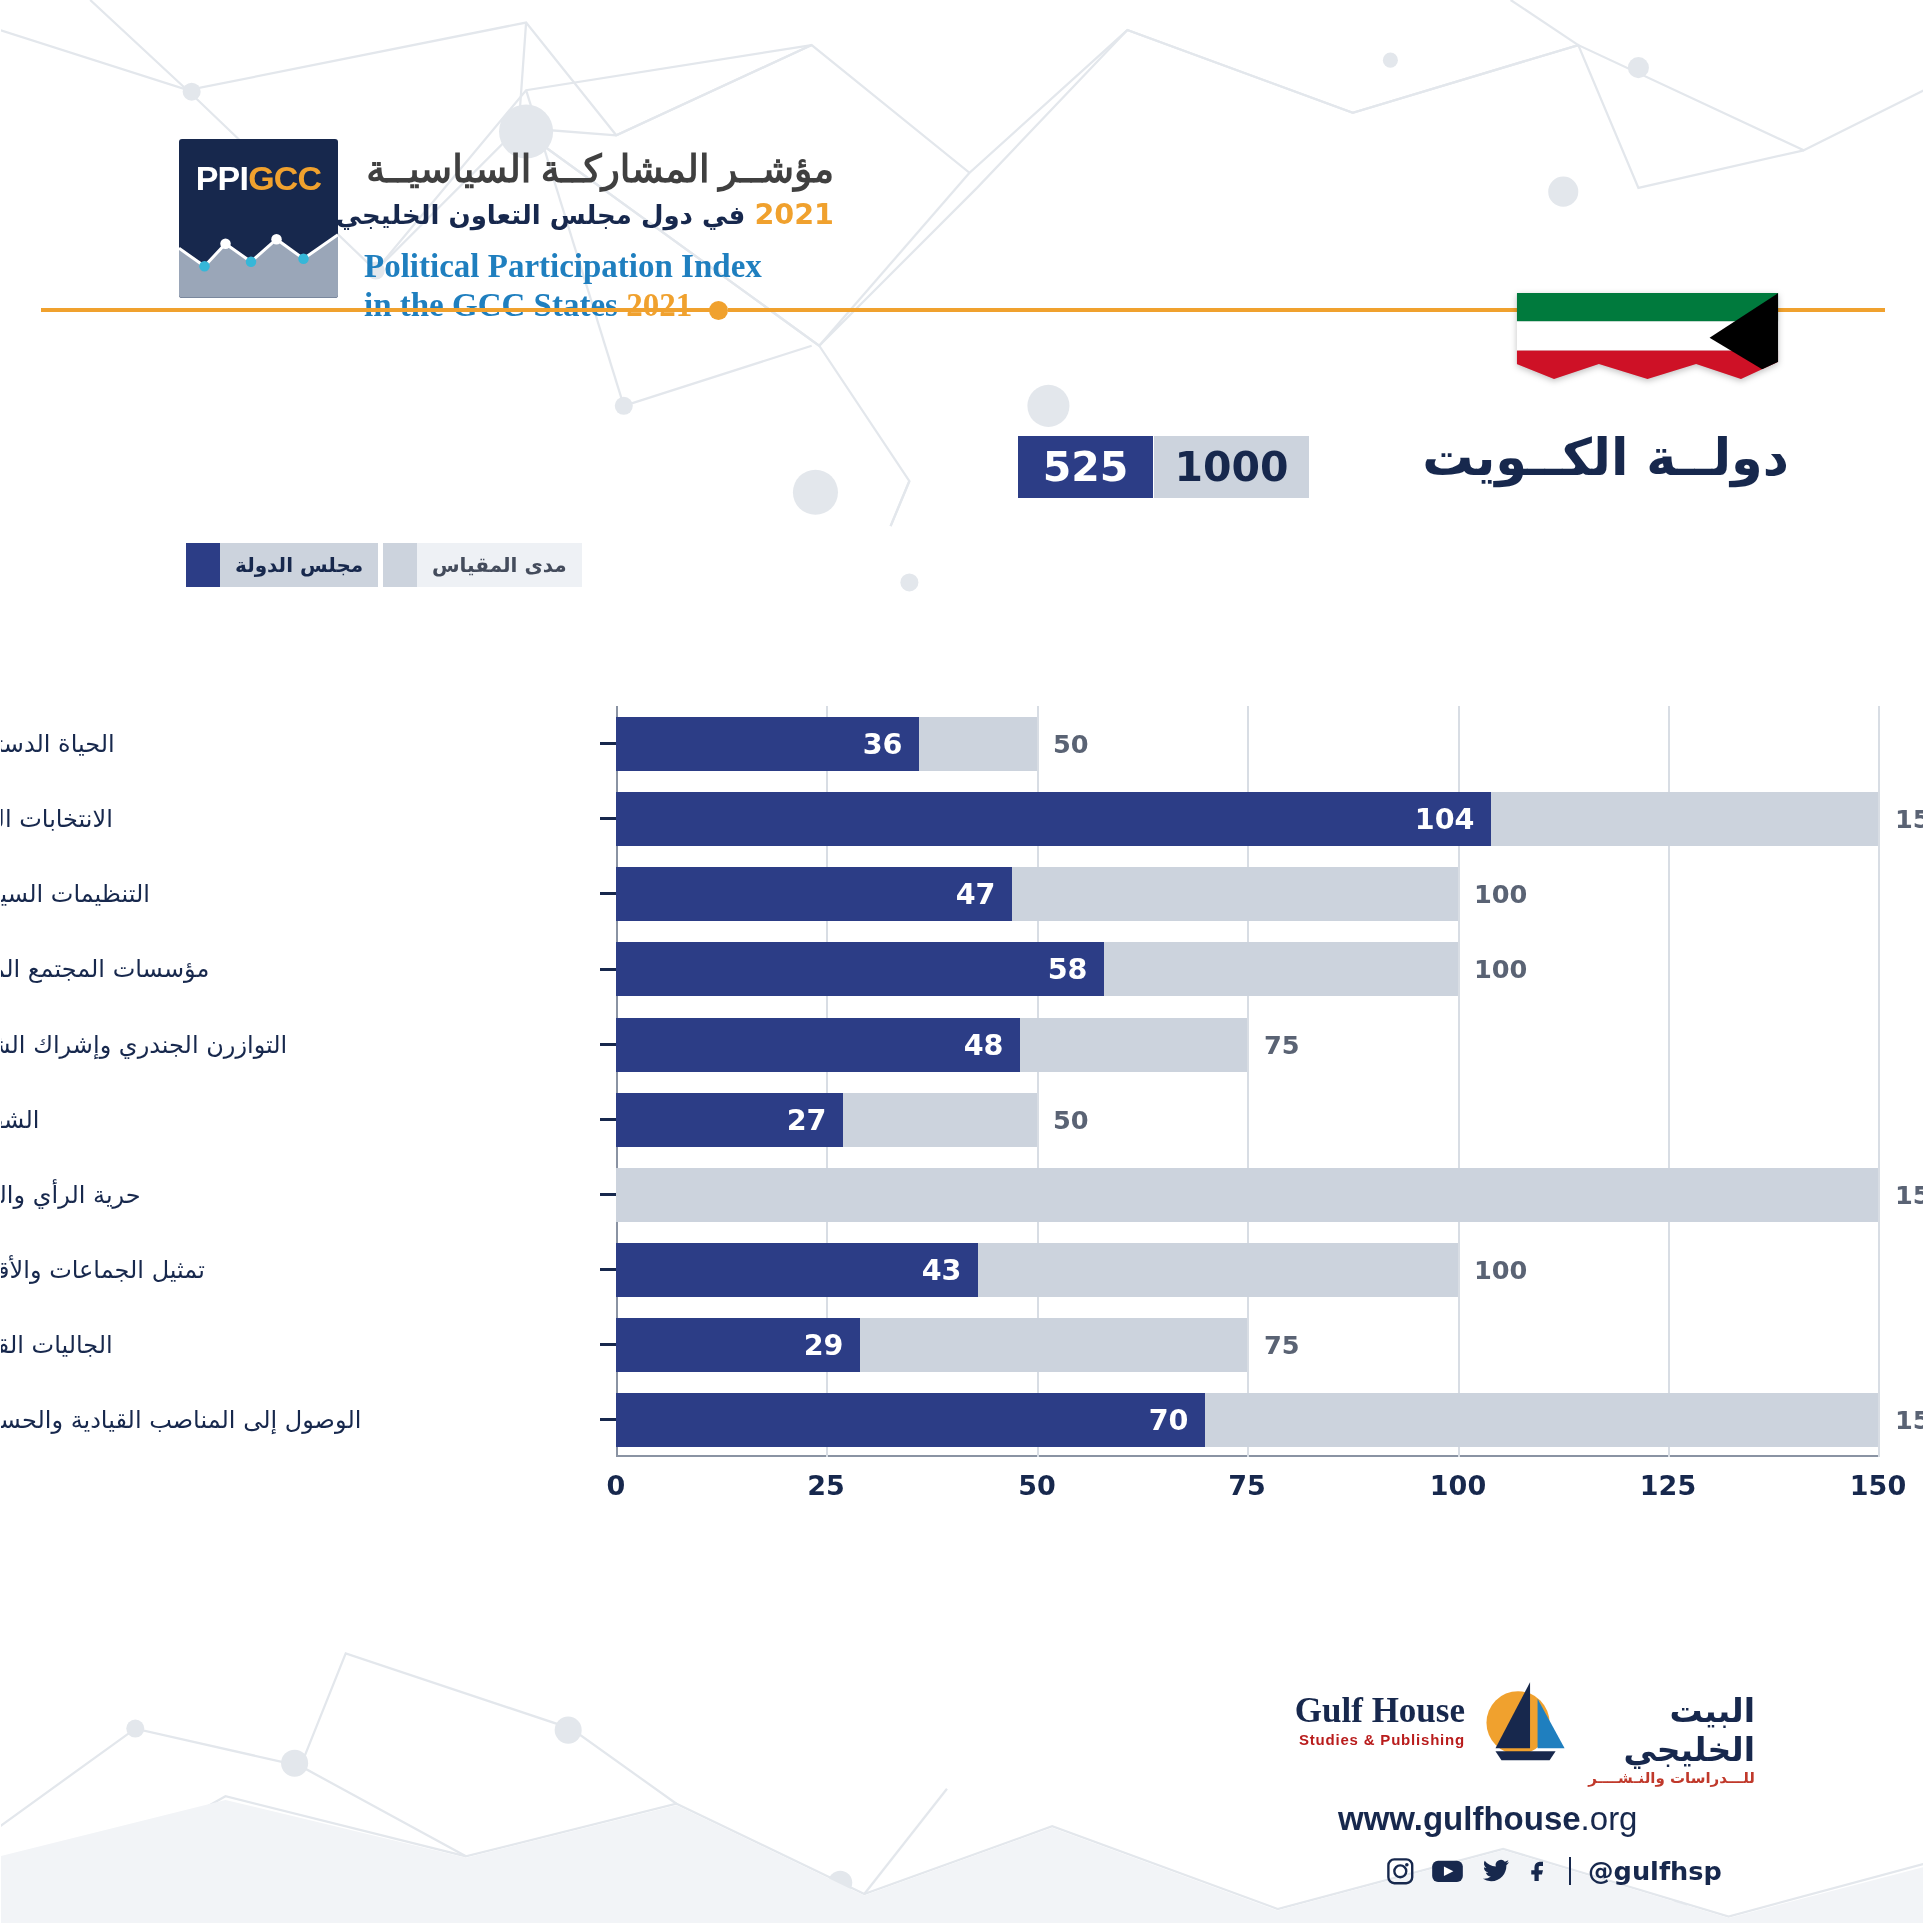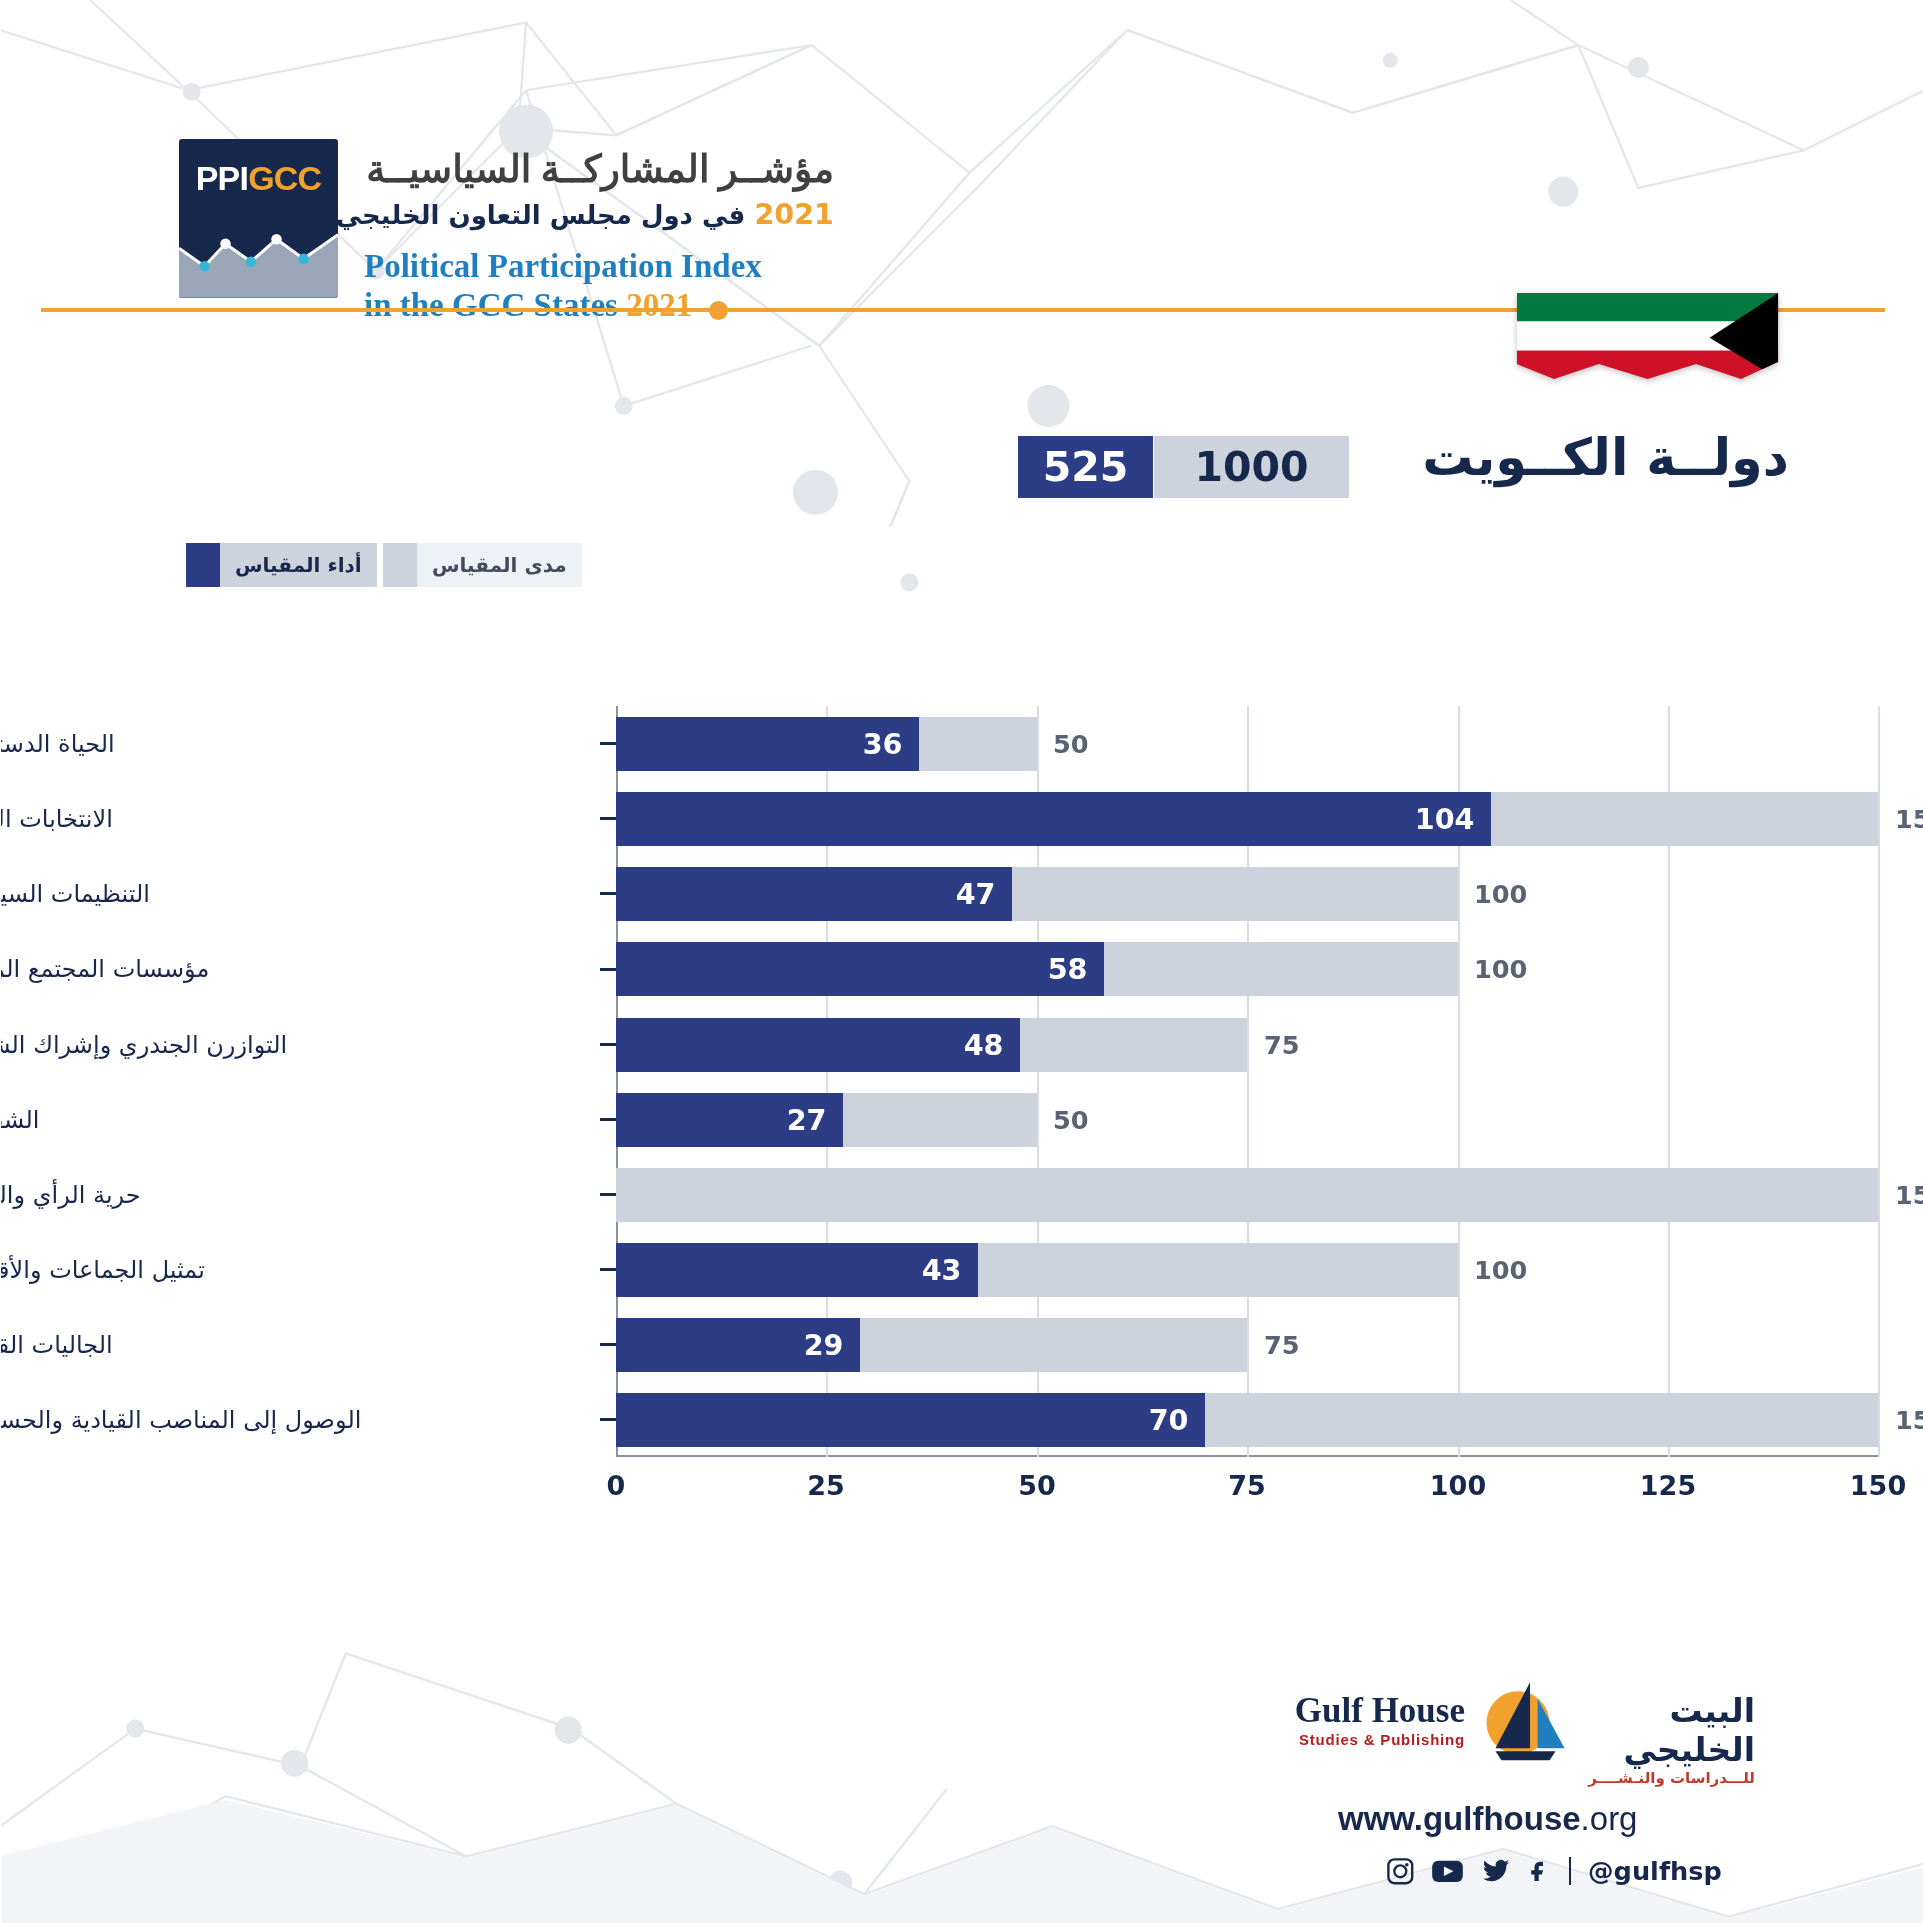--- a/index.html
+++ b/index.html
@@ -83,21 +83,21 @@
   }
 
   .country-name {
     position: absolute; right: 135px; top: 428px;
     color: #17284d; font-weight: bold; font-size: 51px; letter-spacing: 1.5px;
     direction: rtl; white-space: nowrap;
   }
 
   .score-total {
     position: absolute; left: 1154px; top: 436px;
-    width: 195px; height: 62px;
+    width: 155px; height: 62px;
     background: #ccd3dd; color: #17284d;
     font-weight: bold; font-size: 41px;
     display: flex; align-items: center; justify-content: center;
     direction: ltr;
   }
   .score-value {
     position: absolute; left: 1018px; top: 436px;
     width: 135px; height: 62px;
     background: #2c3d86; color: #ffffff;
     font-weight: bold; font-size: 41px;
@@ -305,21 +305,21 @@
       <rect x="0" y="77" width="350" height="38" fill="#ce1126"></rect>
       <polygon points="350,0 350,115 258,60" fill="#000000"></polygon>
     </g>
   </svg>
 
   <div class="country-name">دولــة الكــويت</div>
   <div class="score-total">1000</div>
   <div class="score-value">525</div>
 
   <div class="legend-state">
-    <div class="lbl">أداء المقياس</div>
+    <div class="lbl">مجلس الدولة</div>
     <div class="swatch"></div>
   </div>
   <div class="legend-scale">
     <div class="lbl">مدى المقياس</div>
     <div class="swatch"></div>
   </div>
 
   <div class="chart">
     <div class="plot" id="plot">
       <div class="axis-line"></div>

